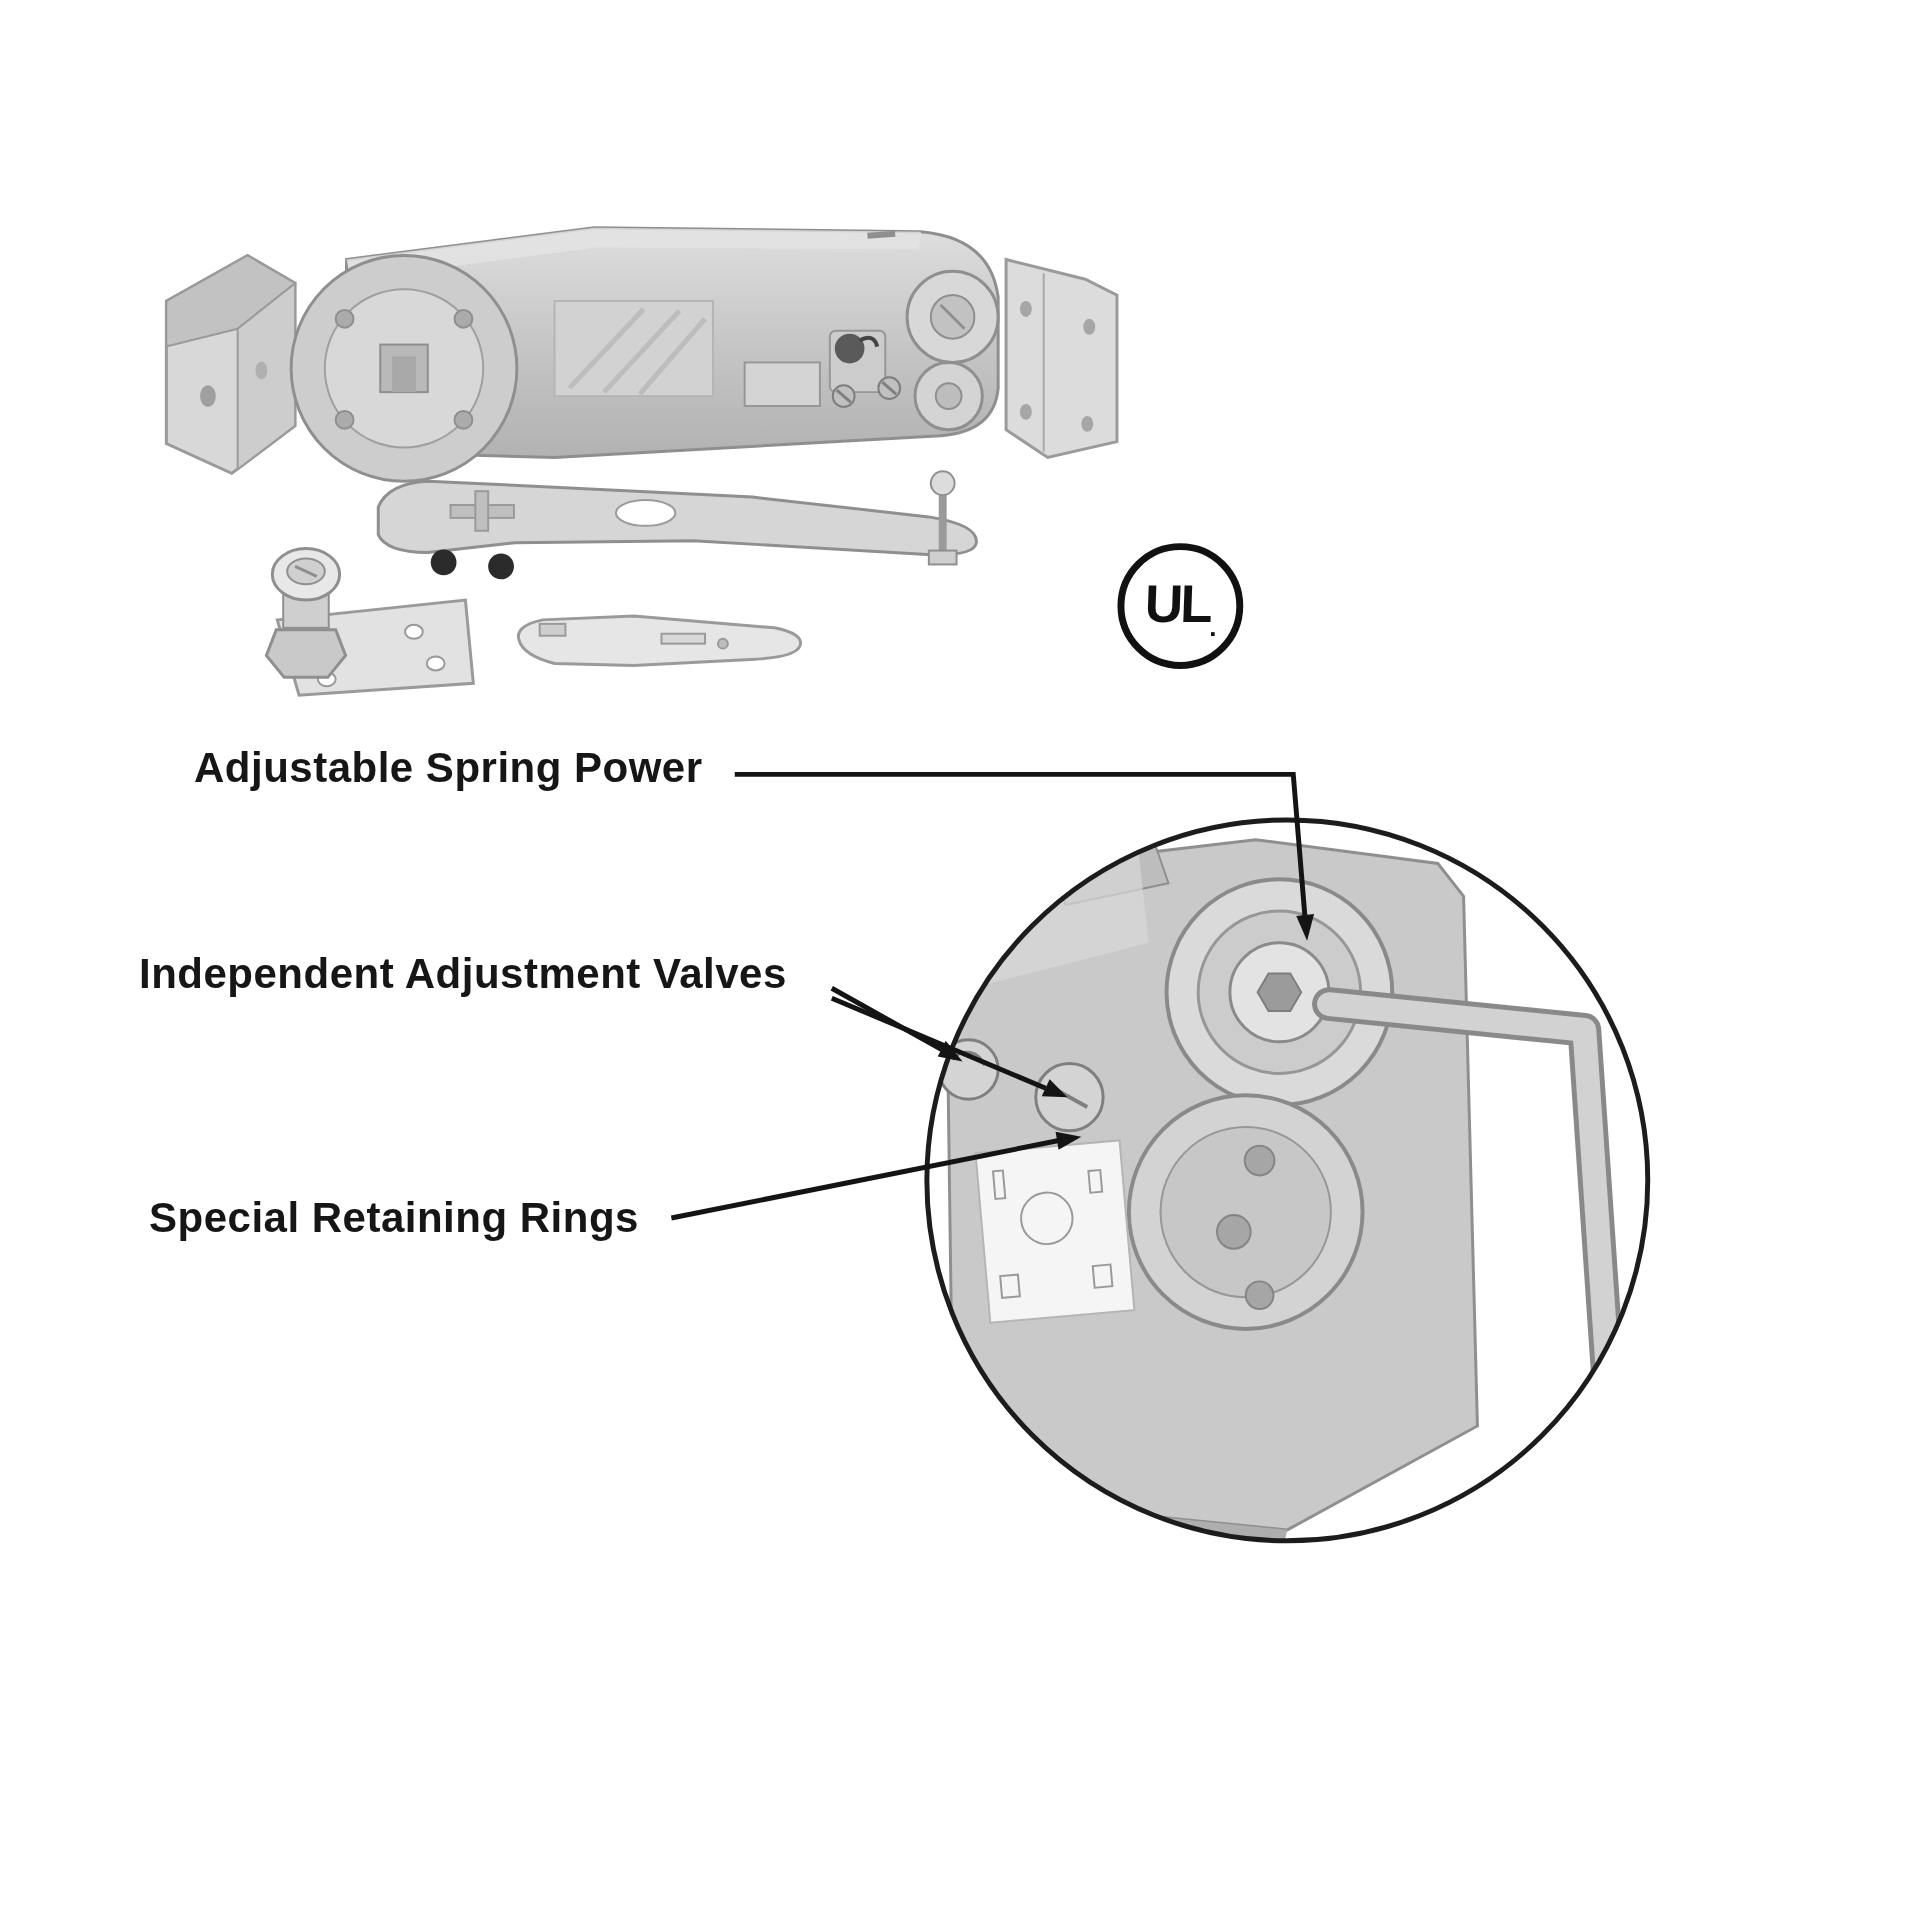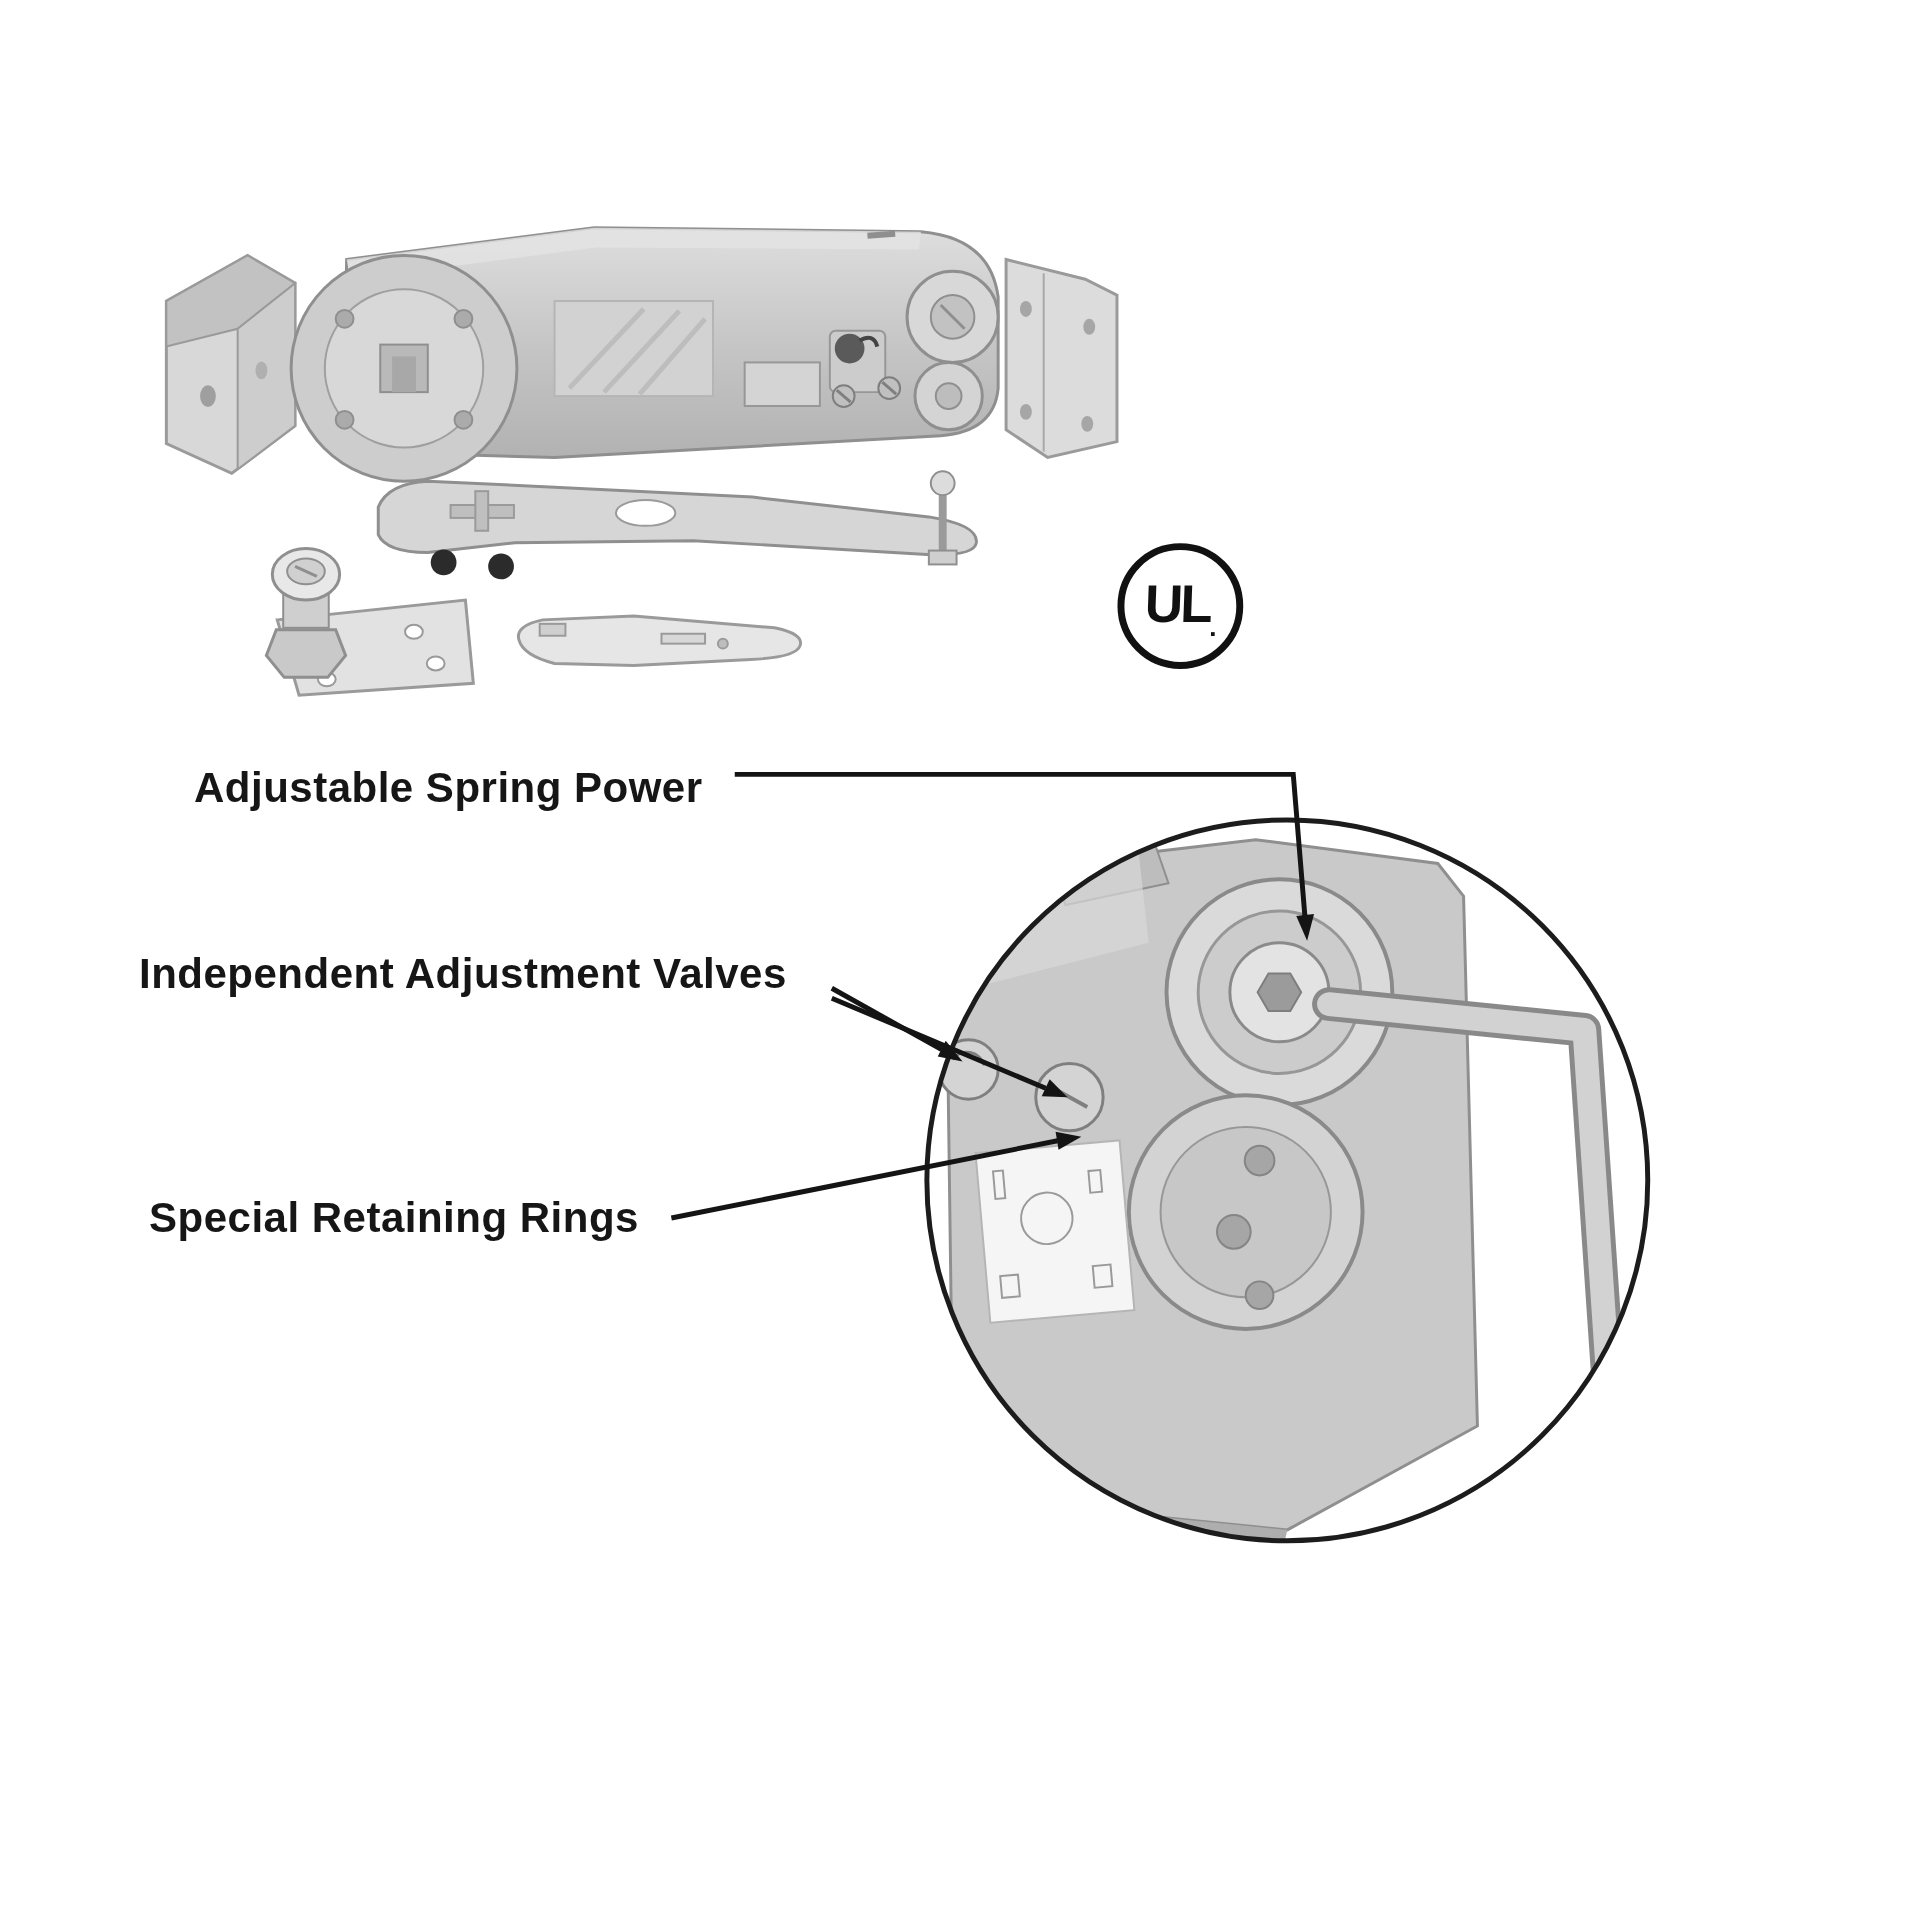--- a/index.html
+++ b/index.html
@@ -2,21 +2,21 @@
 <html><head>
 <meta charset="utf-8">
 <style>
   * { margin:0; padding:0; box-sizing:border-box; }
   html,body { width:1927px; height:1927px; background:#ffffff; overflow:hidden;
     font-family:"Liberation Sans", sans-serif; }
   .canvas { position:absolute; left:0; top:0; width:1927px; height:1927px; }
   svg.layer { position:absolute; left:0; top:0; }
   .callout { position:absolute; font-weight:700; font-size:42px; color:#161616;
     letter-spacing:0.5px; white-space:nowrap; }
-  #callout-1 { left:194px; top:764px; }
+  #callout-1 { left:194px; top:744px; }
   #callout-2 { left:139px; top:950px; }
   #callout-3 { left:149px; top:1194px; }
   .ul-badge { position:absolute; left:1121px; top:546px; width:119px; height:119px;
     display:flex; align-items:center; justify-content:center; color:#111; }
   .ul-letters { font-size:53px; font-weight:800; letter-spacing:-3px;
     transform:translate(0px,-2px) skewX(-2deg); }
   .ul-dot { font-size:26px; font-weight:800; transform:translate(0px,22px); }
 </style>
 </head>
 <body>

